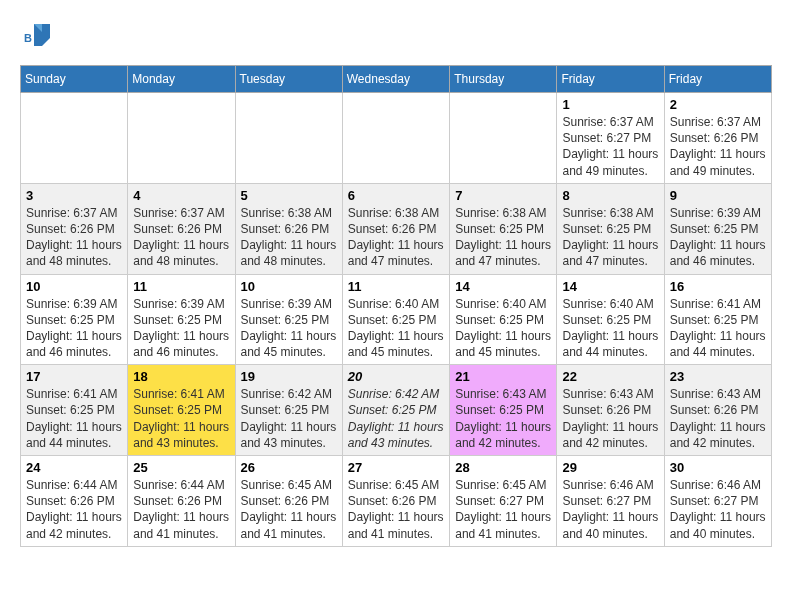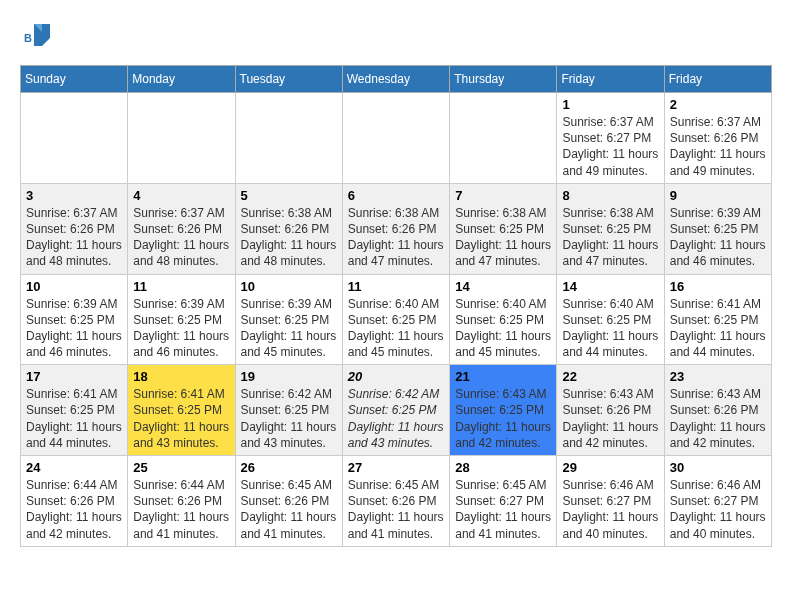--- a/index.html
+++ b/index.html
@@ -246,21 +246,21 @@
           <div class="day-info" style="white-space: pre-line;">Sunrise: 6:42 AM
 Sunset: 6:25 PM
 Daylight: 11 hours and 43 minutes.</div>
         </td>
         <td style="background: rgb(240, 240, 240); font-style: italic;">
           <div class="day-number">20</div>
           <div class="day-info" style="white-space: pre-line;">Sunrise: 6:42 AM
 Sunset: 6:25 PM
 Daylight: 11 hours and 43 minutes.</div>
         </td>
-        <td style="background: #3b82f6;">
+        <td style="background: #f0abfc;">
           <div class="day-number">21</div>
           <div class="day-info" style="white-space: pre-line;">Sunrise: 6:43 AM
 Sunset: 6:25 PM
 Daylight: 11 hours and 42 minutes.</div>
         </td>
         <td style="background: rgb(240, 240, 240);">
           <div class="day-number">22</div>
           <div class="day-info" style="white-space: pre-line;">Sunrise: 6:43 AM
 Sunset: 6:26 PM
 Daylight: 11 hours and 42 minutes.</div>

